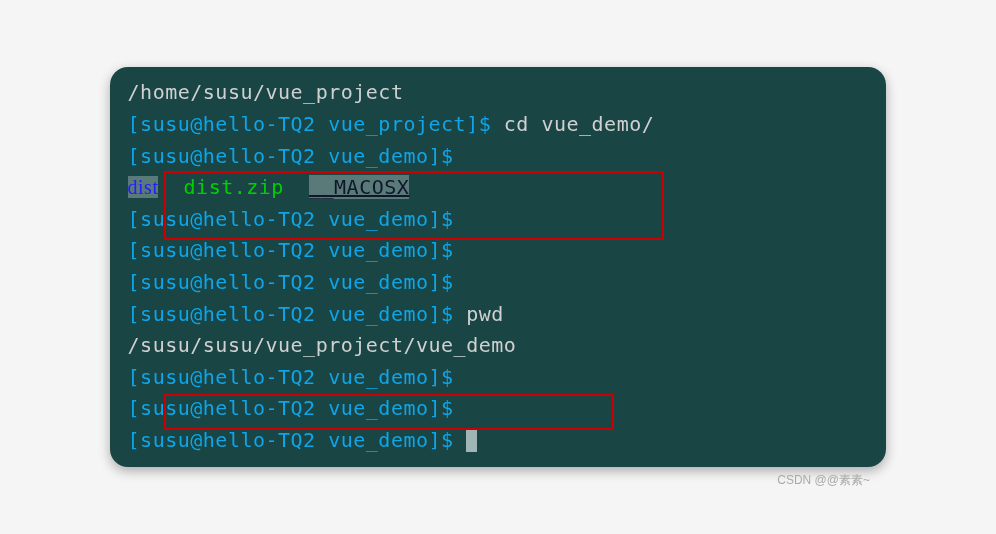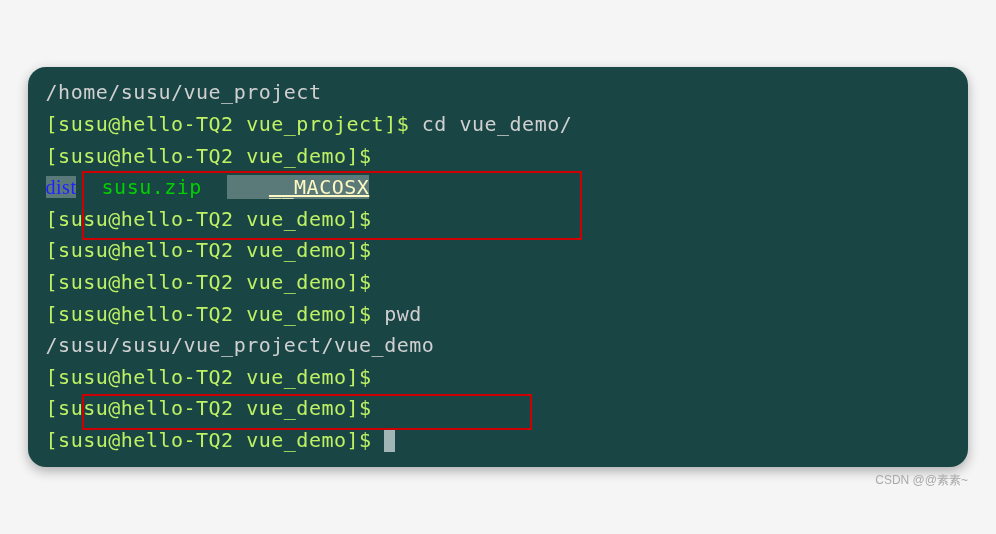--- a/index.html
+++ b/index.html
@@ -13,47 +13,46 @@
       display: flex;
       justify-content: center;
       align-items: center;
       min-height: 534px;
       width: 996px;
     }
     .terminal {
       background: #1a4545;
       border-radius: 18px;
       padding: 10px 5px;
-      width: 940px;
+      width: 776px;
       box-shadow: 0 4px 12px rgba(0,0,0,0.3);
       position: relative;
     }
     .line {
       color: #d0d0d0;
       font-size: 20px;
       line-height: 1.58;
       white-space: pre;
       letter-spacing: 0.5px;
     }
     .prompt-user {
-      color: #bef264;
+      color: #0ea5e9;
     }
     .dir-blue {
       color: #2020ff;
       background: #5a7a7a;
       font-family: Liberation Serif, serif;
     }
     .file-green {
       color: #00d000;
     }
     .dir-cyan {
-      color: #fef9c3;
+      color: #0f172a;
       text-decoration: underline;
       background: #5a7a7a;
-      padding-left: 42px;
     }
     .red-box {
       position: absolute;
       border: 2px solid #cc0000;
       pointer-events: none;
     }
     .box1 {
       top: 104px;
       left: 54px;
       width: 500px;
@@ -68,34 +67,34 @@
     .cursor {
       display: inline-block;
       width: 11px;
       height: 22px;
       background: #a0b5b5;
       vertical-align: text-bottom;
     }
     .watermark {
       position: absolute;
       bottom: -22px;
-      right: 0;
+      right: 16px;
       color: #aaa;
       font-size: 12px;
       font-family: sans-serif;
     }
   </style>
 </head>
 <body>
 
 <div class="terminal">
   <div class="line"> <span>/home/susu/vue_project</span></div>
   <div class="line"> <span class="prompt-user">[susu@hello-TQ2 vue_project]$ </span><span>cd vue_demo/</span></div>
   <div class="line"> <span class="prompt-user">[susu@hello-TQ2 vue_demo]$ </span></div>
-  <div class="line"> <span class="dir-blue">dist</span>  <span class="file-green">susu.zip</span>  <span class="dir-cyan">__MACOSX</span></div>
+  <div class="line"> <span class="dir-blue">dist</span>  <span class="file-green">dist.zip</span>  <span class="dir-cyan">__MACOSX</span></div>
   <div class="line"> <span class="prompt-user">[susu@hello-TQ2 vue_demo]$ </span></div>
   <div class="line"> <span class="prompt-user">[susu@hello-TQ2 vue_demo]$ </span></div>
   <div class="line"> <span class="prompt-user">[susu@hello-TQ2 vue_demo]$ </span></div>
   <div class="line"> <span class="prompt-user">[susu@hello-TQ2 vue_demo]$ </span><span>pwd</span></div>
   <div class="line"> <span>/susu/susu/vue_project/vue_demo</span></div>
   <div class="line"> <span class="prompt-user">[susu@hello-TQ2 vue_demo]$ </span></div>
   <div class="line"> <span class="prompt-user">[susu@hello-TQ2 vue_demo]$ </span></div>
   <div class="line"> <span class="prompt-user">[susu@hello-TQ2 vue_demo]$ </span><span class="cursor"></span></div>
 
   <div class="red-box box1"></div>

